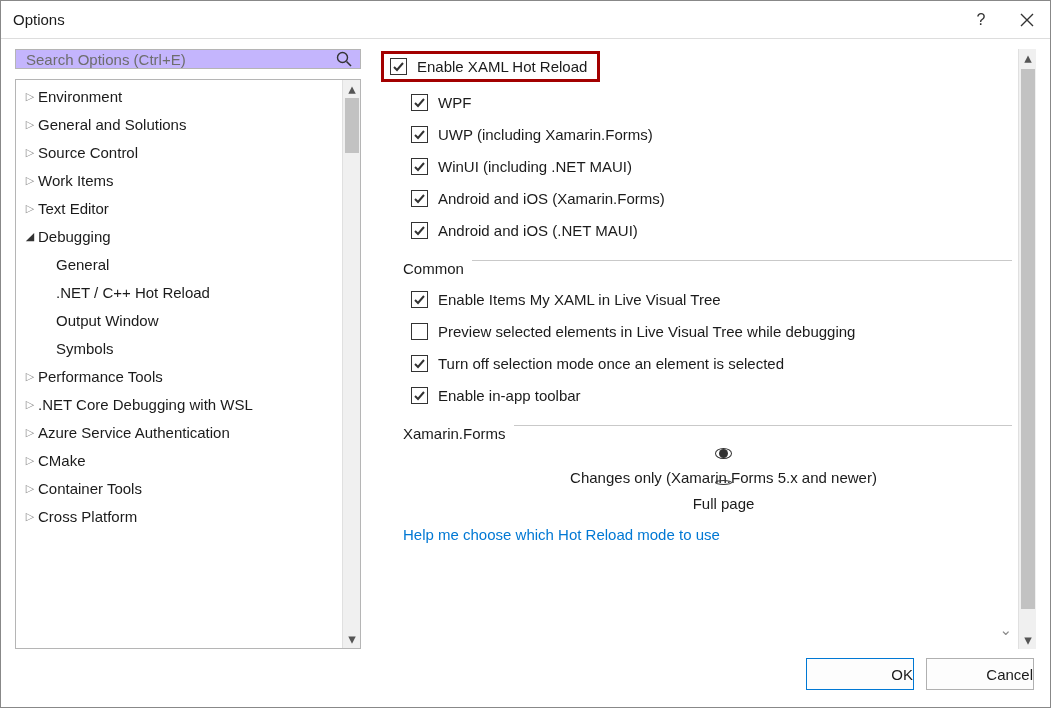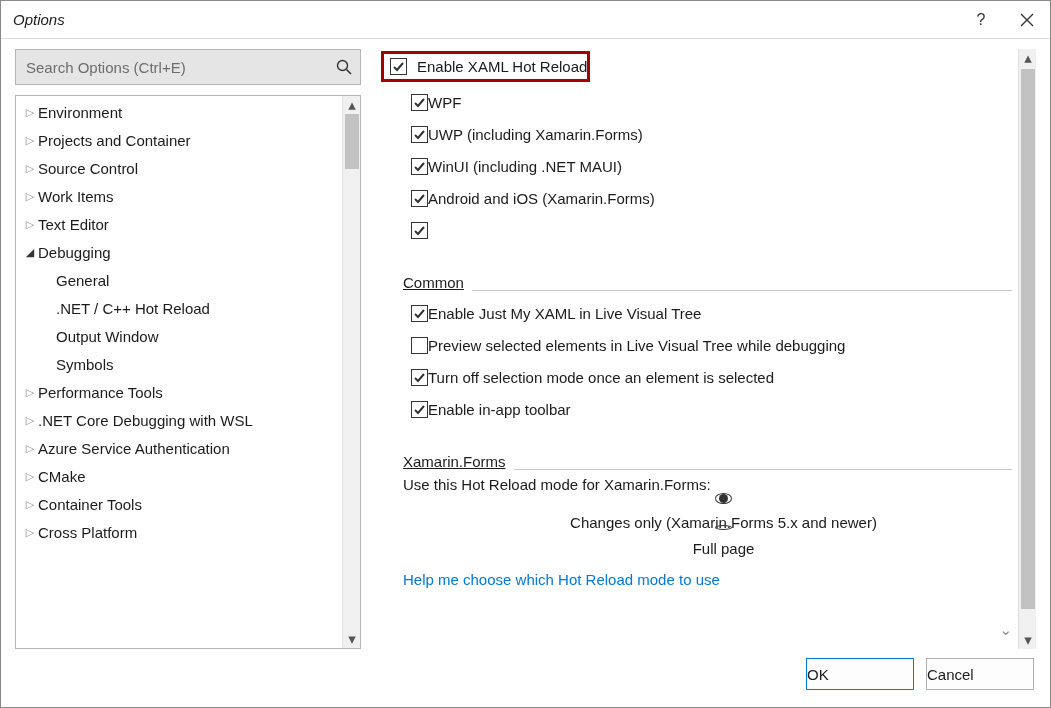--- a/index.html
+++ b/index.html
@@ -14,36 +14,36 @@
     border: 1px solid #888;
   }
   .titlebar {
     height: 38px;
     display: flex;
     align-items: center;
     padding-left: 12px;
     background: #fff;
     border-bottom: 1px solid #ddd;
   }
-  .titlebar .title { font-size: 15px; font-style: italic; }
+  .titlebar .title { font-size: 15px; }
   .titlebar .right { margin-left: auto; display: flex; align-items: center; }
   .titlebar .help-btn { width: 46px; height: 38px; display: flex; align-items: center; justify-content: center; font-size: 16px; color: #333; }
   .titlebar .close-btn { width: 46px; height: 38px; display: flex; align-items: center; justify-content: center; }
   .titlebar .close-btn svg { width: 14px; height: 14px; }
   .content {
     display: flex;
     height: 610px;
     padding: 10px 14px 0 14px;
     gap: 10px;
   }
   .left-col { width: 346px; display: flex; flex-direction: column; }
   .search-wrap {
     border: 1px solid #b5b5b5;
-    background: #e5e5e5;
-    height: 36px;
+    background: #c4b5fd;
+    height: 20px;
     display: flex;
     align-items: center;
     padding: 0 8px 0 10px;
     margin-bottom: 10px;
   }
   .search-wrap input {
     flex: 1;
     border: none;
     outline: none;
     font-size: 15px;
@@ -99,47 +99,47 @@
     border-left: 1px solid #e0e0e0;
   }
   .right-scrollbar .arrow { width:18px; height:18px; display:flex; align-items:center; justify-content:center; position:absolute; left:0; color:#555;}
   .right-scrollbar .arrow.up { top:0; }
   .right-scrollbar .arrow.down { bottom:0; }
   .right-scrollbar .thumb { position:absolute; left:2px; width:14px; top:20px; bottom:40px; background:#c2c2c2; }
   .cb-row {
     display: flex;
     align-items: center;
     height: 32px;
+    gap: 10px;
   }
   .cb-row.indent1 { padding-left: 30px; }
   .cb {
     width: 17px; height: 17px;
     border: 1px solid #333;
     display: inline-flex;
     align-items: center;
     justify-content: center;
     background: #fff;
   }
   .cb.checked svg { width: 13px; height: 13px; }
   .cb:not(.checked) svg { display:none; }
   .highlight-box {
     border: 3px solid #a30000;
-    padding: 4px 0 4px 6px;
+    padding: 4px 10px 4px 6px;
     display: inline-flex;
     align-items: center;
     gap: 10px;
     margin-bottom: 4px;
   }
   .section-head {
     display: flex;
-    align-items: flex-end;
-    margin-top: 28px;
+    align-items: flex-start;
+    margin-top: 14px;
     margin-bottom: 6px;
     padding-left: 22px;
-    text-decoration: underline;
   }
   .section-head .line { flex:1; height:1px; background:#c9c9c9; margin-left:8px; }
   .radio-row { display:flex; align-items:center; height:32px; gap:10px; padding-left: 54px; flex-direction: column; }
   .radio {
     width:17px; height:17px; border:1px solid #333; border-radius:50%;
     display:inline-flex; align-items:center; justify-content:center;
   }
   .radio.checked::after { content:""; width:9px; height:9px; background:#333; border-radius:50%; }
   .help-link { color:#0078d4; padding-left:22px; margin-top:14px; display:inline-block; }
   .expand-chevron {
@@ -150,21 +150,21 @@
     display:flex;
     justify-content:flex-end;
     align-items:center;
     padding: 0 16px;
     gap: 12px;
   }
   .btn {
     width: 108px; height: 32px;
     border: 1px solid #b0b0b0;
     background: #fdfdfd;
-    display:flex; align-items:center; justify-content:flex-start;
+    display:flex; align-items:center; justify-content:flex-end;
     font-size: 15px;
   }
   .btn.primary { border: 1.5px solid #0078d4; }
   .plain-text { padding-left: 22px; margin-top:4px; }
 </style>
 </head>
 <body>
 
 <div class="titlebar">
   <span class="title">Options</span>
@@ -189,21 +189,21 @@
         </svg>
     </div>
     <div class="tree-wrap">
       <div class="tree" id="tree">
           <div class="tree-item">
             <span class="twisty">▷</span>
             <span>Environment</span>
           </div>
           <div class="tree-item">
             <span class="twisty">▷</span>
-            <span>Projects and Container</span>
+            <span>General and Solutions</span>
           </div>
           <div class="tree-item">
             <span class="twisty">▷</span>
             <span>Source Control</span>
           </div>
           <div class="tree-item">
             <span class="twisty">▷</span>
             <span>Work Items</span>
           </div>
           <div class="tree-item">
@@ -305,35 +305,36 @@
               </svg>
             </span>
             <span>Android and iOS (Xamarin.Forms)</span>
           </div>
           <div class="cb-row indent1">
             <span class="cb checked">
               <svg viewBox="0 0 13 13">
                 <path d="M2 7 L5 10 L11 3" stroke="#333" stroke-width="2" fill="none"></path>
               </svg>
             </span>
+            <span>Android and iOS (.NET MAUI)</span>
           </div>
         </div>
 
       <div class="section-head">
         <span>Common</span>
         <span class="line"></span>
       </div>
       <div id="common">
           <div class="cb-row indent1">
             <span class="cb checked">
               <svg viewBox="0 0 13 13">
                 <path d="M2 7 L5 10 L11 3" stroke="#333" stroke-width="2" fill="none"></path>
               </svg>
             </span>
-            <span>Enable Just My XAML in Live Visual Tree</span>
+            <span>Enable Items My XAML in Live Visual Tree</span>
           </div>
           <div class="cb-row indent1">
             <span class="cb "></span>
             <span>Preview selected elements in Live Visual Tree while debugging</span>
           </div>
           <div class="cb-row indent1">
             <span class="cb checked">
               <svg viewBox="0 0 13 13">
                 <path d="M2 7 L5 10 L11 3" stroke="#333" stroke-width="2" fill="none"></path>
               </svg>
@@ -347,21 +348,20 @@
               </svg>
             </span>
             <span>Enable in-app toolbar</span>
           </div>
         </div>
 
       <div class="section-head">
         <span>Xamarin.Forms</span>
         <span class="line"></span>
       </div>
-      <div class="plain-text">Use this Hot Reload mode for Xamarin.Forms:</div>
       <div id="radios">
           <div class="radio-row">
             <span class="radio checked"></span>
             <span>Changes only (Xamarin.Forms 5.x and newer)</span>
           </div>
           <div class="radio-row">
             <span class="radio "></span>
             <span>Full page</span>
           </div>
         </div>

